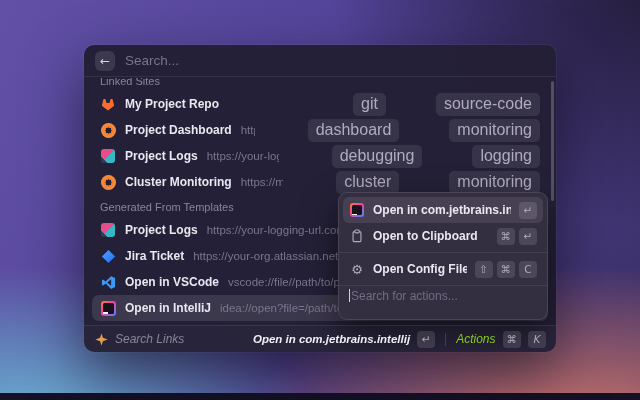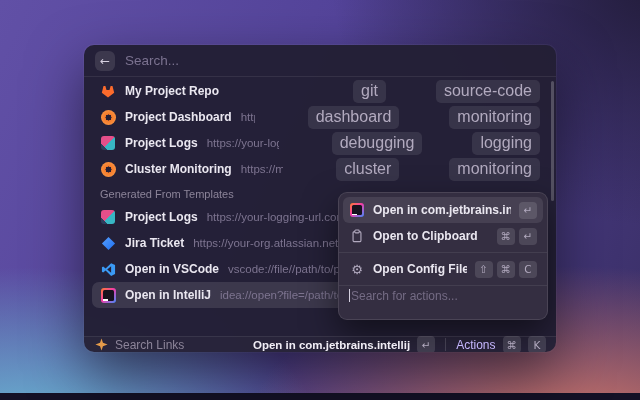--- a/index.html
+++ b/index.html
@@ -33,23 +33,23 @@
   .row.selected { background:rgba(255,255,255,0.11); }
   .row-name { color:#eae7f0; font-size:12px; font-weight:bold; white-space:nowrap; flex-shrink:0; }
   .row-url { color:#7d7490; font-size:11.5px; white-space:nowrap; overflow:hidden; flex:1; min-width:0; }
   .tags { display:flex; gap:6px; margin-left:auto; flex-shrink:0; }
   .tag { background:rgba(255,255,255,0.09); color:#b2aabf; font-size:16px;
     padding:2.5px 8px; border-radius:5px; white-space:nowrap;margin-left:44px; }
 
   .scroll-thumb { position:absolute; right:2px; top:36px; width:3px; height:120px;
     background:rgba(255,255,255,0.22); border-radius:2px; }
 
-  .footer { position:absolute; left:0; right:0; bottom:0; height:16px;
+  .footer { position:absolute; left:0; right:0; bottom:0; height:27px;
     border-top:1px solid rgba(255,255,255,0.08); background:rgba(255,255,255,0.02);
-    display:flex; align-items:center; padding:0 10px; gap:7px; }
+    display:flex; align-items:center; padding:0 10px; gap:7px;font-style:italic; }
   .foot-label { color:#8c8499; font-size:12px; }
   .foot-right { margin-left:auto; display:flex; align-items:center; gap:7px; }
   .foot-primary { color:#f1eef6; font-size:11.5px; font-weight:bold; }
   .foot-sep { width:1px; height:13px; background:rgba(255,255,255,0.14); margin:0 3px; }
   .keycap { min-width:18px; height:17px; padding:0 4px; background:rgba(255,255,255,0.12);
     border-radius:4px; color:#b2aabf; font-size:10.5px; display:flex; align-items:center;
     justify-content:center; font-family:"DejaVu Sans",sans-serif; }
   .keys { display:flex; gap:4px; margin-left:auto; }
 
   .popup { position:absolute; right:8px; bottom:32px; width:210px;
@@ -89,20 +89,21 @@
 <div class="window">
 
   <div class="search-bar">
     <div class="back-btn">
       <span>←</span>
     </div>
     <div class="search-ph">Search...</div>
   </div>
 
   <div class="list">
+    <div class="sec-header clipped">Linked Sites</div>
 
     <div class="row">
       <span class="icon">
         <svg width="16" height="16" viewBox="0 0 16 16">
             <path d="M8 14.6 1.8 9.7 3.5 3.1h1.9L6.5 7h3L10.6 3.1h1.9l1.7 6.6Z" fill="#fc6b2c"></path>
           </svg>
       </span>
       <span class="row-name">My Project Repo</span>
       <span class="tags">
         <span class="tag">git</span>
@@ -250,19 +251,19 @@
     <span class="icon" style="width:14px;height:14px;">
       <svg width="13" height="13" viewBox="0 0 16 16">
           <path d="M8 0.5 9.8 5.8 15.5 8 9.8 10.2 8 15.5 6.2 10.2 0.5 8 6.2 5.8Z" fill="#e49b4a"></path>
         </svg>
     </span>
     <span class="foot-label">Search Links</span>
     <span class="foot-right">
       <span class="foot-primary">Open in com.jetbrains.intellij</span>
       <span class="keycap">↵</span>
       <span class="foot-sep"></span>
-      <span class="foot-label" style="color:#c4b5fd;text-align:right;">Actions</span>
+      <span class="foot-label" style="color:#84cc16;text-align:right;">Actions</span>
       <span class="keycap">⌘</span>
       <span class="keycap">K</span>
     </span>
   </div>
 
 </div>
 
 </body></html>

